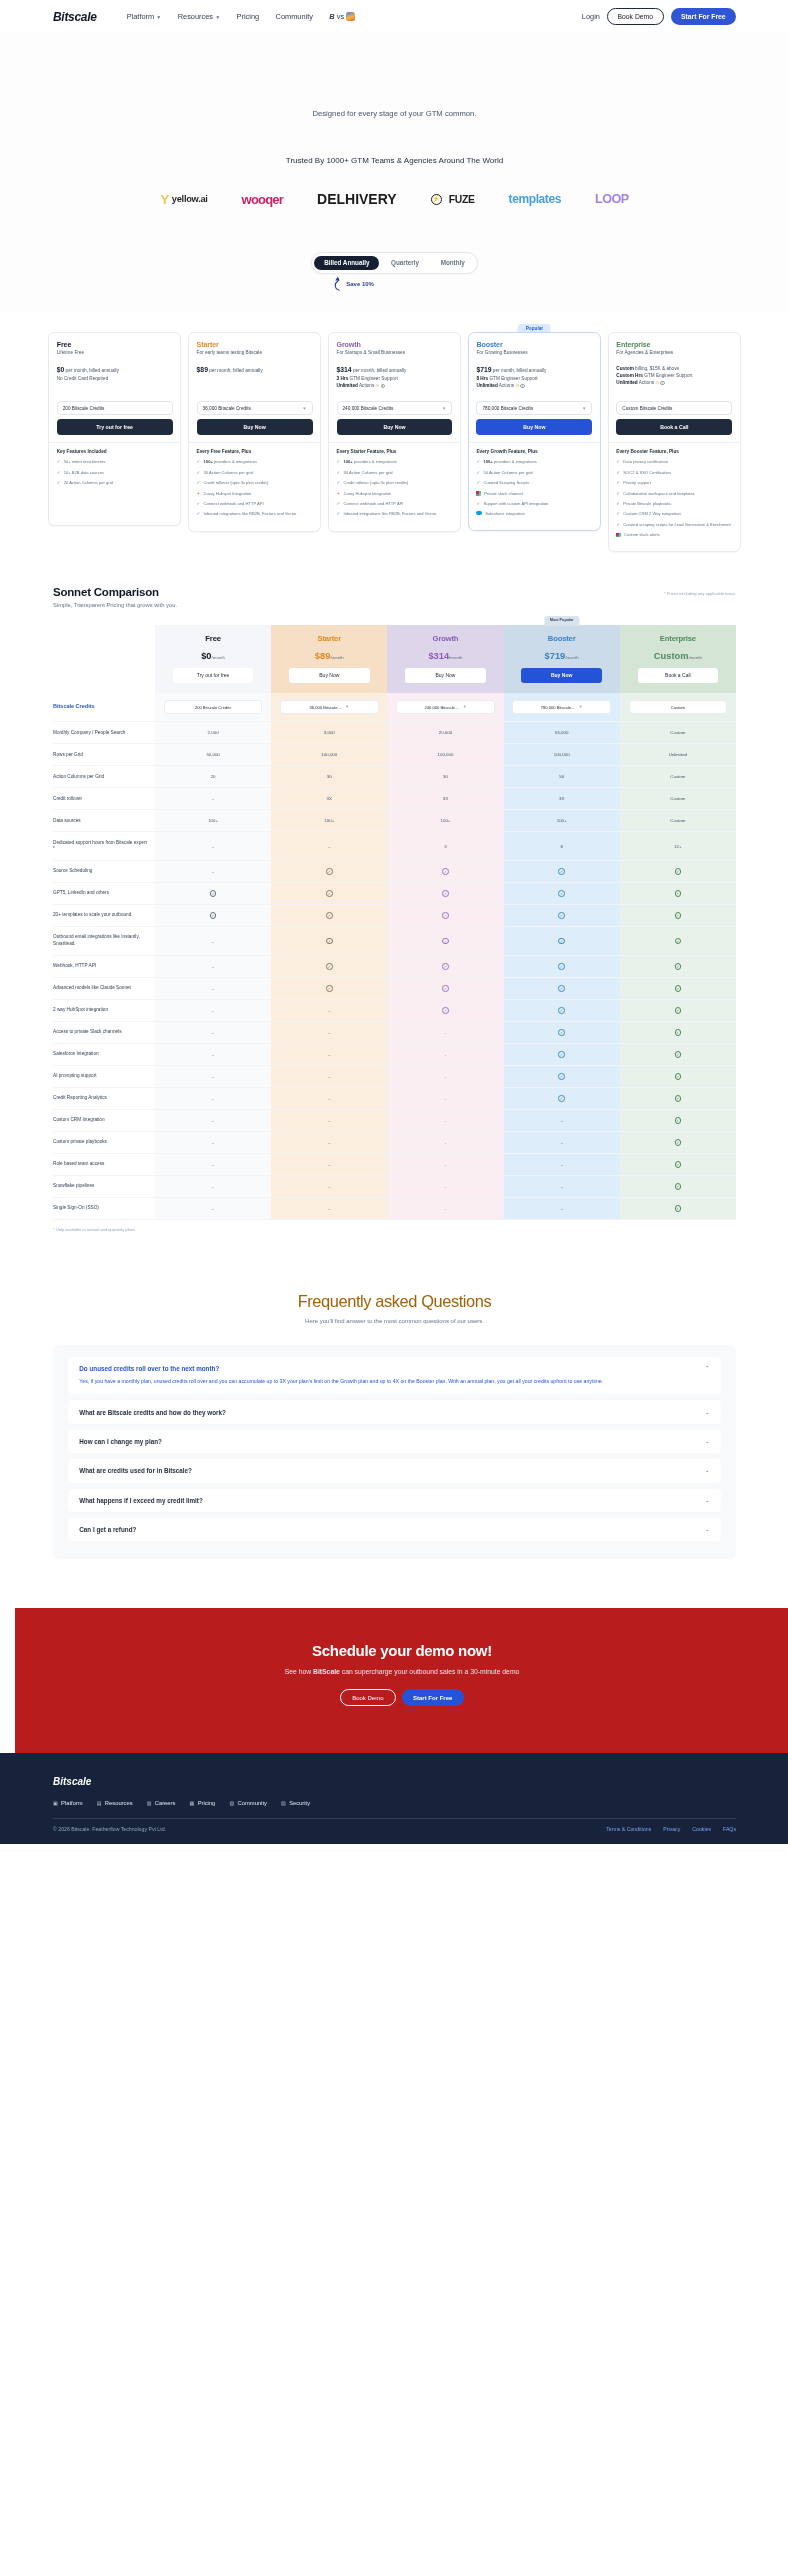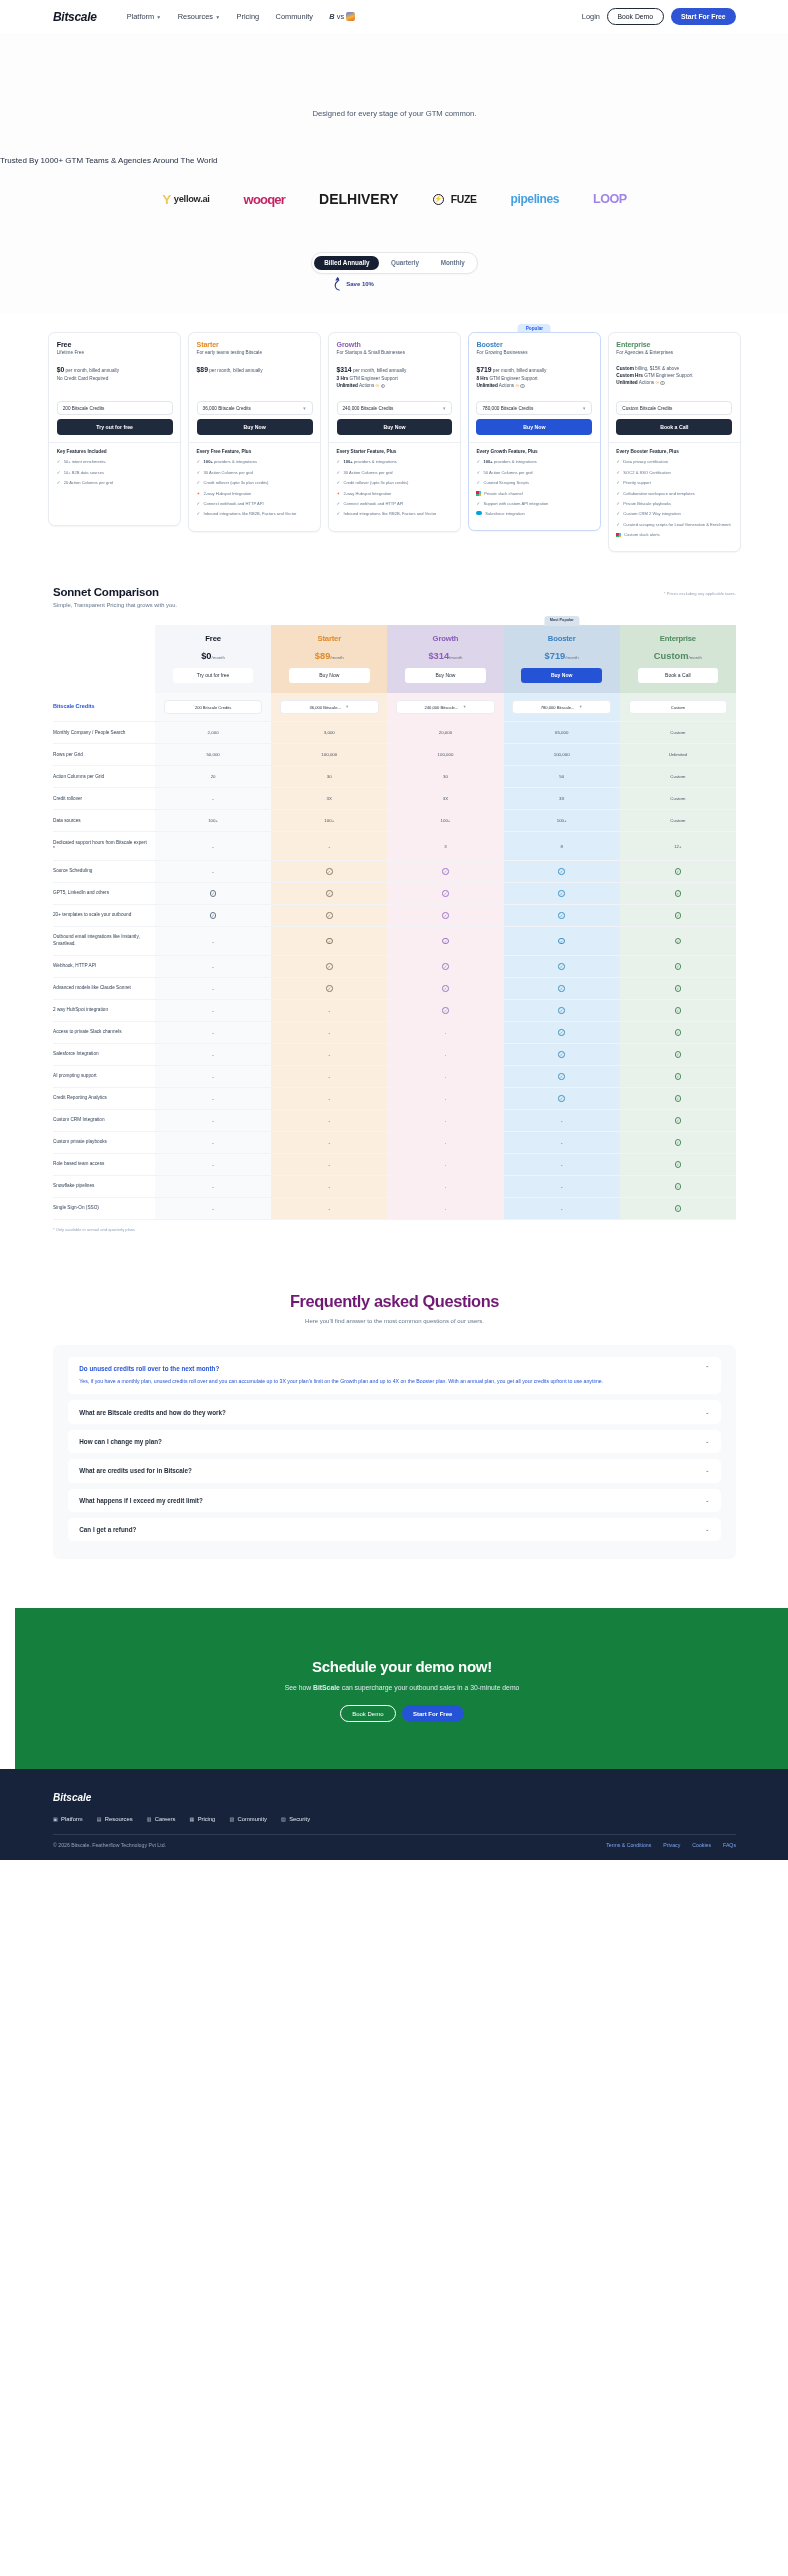--- a/index.html
+++ b/index.html
@@ -46,21 +46,21 @@
     position: relative; text-align: center; padding: 66px 0 22px;
     background-image:
       linear-gradient(to right, rgba(0,0,0,0.035) 0.5px, transparent 0.5px),
       linear-gradient(to bottom, rgba(0,0,0,0.035) 0.5px, transparent 0.5px);
     background-size: 39px 39px;
     background-color: #fdfdfd;
   }
   .hero h1 { font-size: 30px; font-weight: 800; letter-spacing: -0.9px; color: #0b1220; line-height: 1.05; }
   .hero p { margin-top: 10px; font-size: 7.7px; color: #475569; }
 
-  .trusted-wrap { text-align: left; padding: 38px 0 0; }
+  .trusted-wrap { text-align: center; padding: 38px 0 0; }
   .trusted-title { font-size: 8px; color: #1e293b; font-weight: 500; }
   .logos { display: flex; justify-content: center; align-items: center; gap: 34px; margin-top: 26px; }
   .logo-item { font-size: 10.4px; font-weight: 800; letter-spacing: -0.3px; display: flex; align-items: center; gap: 2.7px; opacity: .95; }
   .l-yellow { color: #1a1a1a; font-weight: 600; font-size: 9.3px; }
   .l-yellow .mark { color: #ecc94b; font-size: 13.7px; font-weight: 900; }
   .l-wooqer { color: #c2185b; font-size: 13px; font-weight: 700; letter-spacing: -0.8px; }
   .l-delhivery { color: #111; font-size: 14px; font-weight: 900; letter-spacing: 0px; }
   .l-fuze { color: #111; font-size: 10.4px; font-weight: 800; display:flex; align-items:center; gap:7px;}
   .l-fuze .circ { width: 11px; height: 11px; border: 1.1px solid #111; border-radius: 50%; display:inline-flex; align-items:center; justify-content:center; font-size: 6.6px; }
   .l-guidebook { color: #3b9ae1; font-size: 12px; font-weight: 700; letter-spacing: -0.4px; }
@@ -167,33 +167,33 @@
   .ck-free { border-color:#64748b; color:#64748b; } .ck-starter { border-color:#8a7a63; color:#8a7a63; }
   .ck-growth { border-color:#9a76c4; color:#9a76c4; } .ck-booster { border-color:#3f8fc4; color:#3f8fc4; }
   .ck-ent { border-color:#4f8a5e; color:#4f8a5e; }
   .bdy-free { background: #f8fafc; } .bdy-starter { background: #fbeede; }
   .bdy-growth { background: #fbeef3; } .bdy-booster { background: #ddeefa; } .bdy-ent { background: #e9f2ea; }
   .ctable tbody tr { border-bottom: 0.5px solid #f1f3f6; }
   .footnote { font-size: 4.1px; color: #94a3b8; margin-top: 6.6px; }
 
   
   .faq-section { padding: 55px 53px 49px; text-align: center; }
-  .faq-title { font-size: 16.4px; font-weight: 700; color: #701a75; letter-spacing: -0.4px; }
+  .faq-title { font-size: 16.4px; font-weight: 400; color: #a16207; letter-spacing: -0.4px; }
   .faq-sub { font-size: 6px; color: #64748b; margin-top: 6.6px; }
   .faq-box { background: #f8f9fb; border-radius: 6.6px; margin-top: 21px; padding: 12px 15.3px; text-align: left; }
   .faq-item { background: #fff; border-radius: 5px; margin-bottom: 6px; padding: 8.2px 11px; }
   .faq-q-row { display: flex; align-items: flex-start; justify-content: space-between; gap: 7.7px; cursor: pointer; }
   .faq-q { font-size: 6.3px; font-weight: 700; color: #1f2937; }
   .faq-item.open .faq-q { color: #2553d6; }
   .faq-car { font-size: 5.5px; color: #64748b; flex: 0 0 auto; }
   .faq-a { font-size: 5.2px; color: #2553d6; line-height: 1.7; margin-top: 5.5px; }
 
   
   .cta-band {
-    background: #15803d; color: #fff; text-align: center; padding: 50px 0 47px; position: relative; overflow: hidden; margin-left: 15px;
+    background: #b91c1c; color: #fff; text-align: center; padding: 34px 0 47px; position: relative; overflow: hidden; margin-left: 15px;
   }
   .cta-band::before {
     content: ""; position: absolute; inset: 0;
     background-image:
       linear-gradient(to right, rgba(255,255,255,0.045) 0.5px, transparent 0.5px),
       linear-gradient(to bottom, rgba(255,255,255,0.045) 0.5px, transparent 0.5px);
     background-size: 39px 39px;
   }
   .cta-band > * { position: relative; }
   .cta-h { font-size: 15px; font-weight: 800; letter-spacing: -0.3px; }
@@ -254,21 +254,21 @@
         <div class="logo-item l-yellow">
             <span class="mark">Y</span>
             <span>yellow.ai</span>
           </div>
         <div class="logo-item l-wooqer">wooqer</div>
         <div class="logo-item l-delhivery">DELHIVERY</div>
         <div class="logo-item l-fuze">
             <span class="circ">⚡</span>
             <span>FUZE</span>
           </div>
-        <div class="logo-item l-guidebook">pipelines</div>
+        <div class="logo-item l-guidebook">templates</div>
         <div class="logo-item l-loop">LOOP</div>
       </div>
     </div>
 
     <div class="toggle-wrap">
       <div class="toggle">
         <div class="toggle-opt active">Billed Annually</div>
         <div class="toggle-opt">Quarterly</div>
         <div class="toggle-opt">Monthly</div>
       </div>

